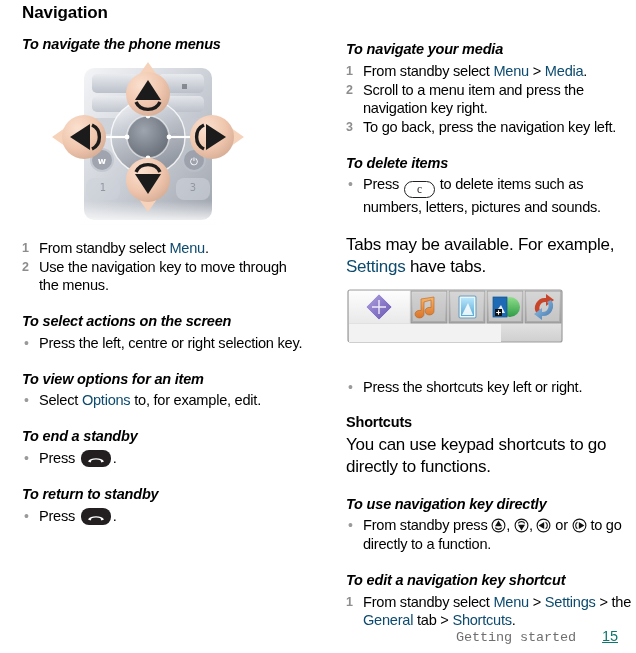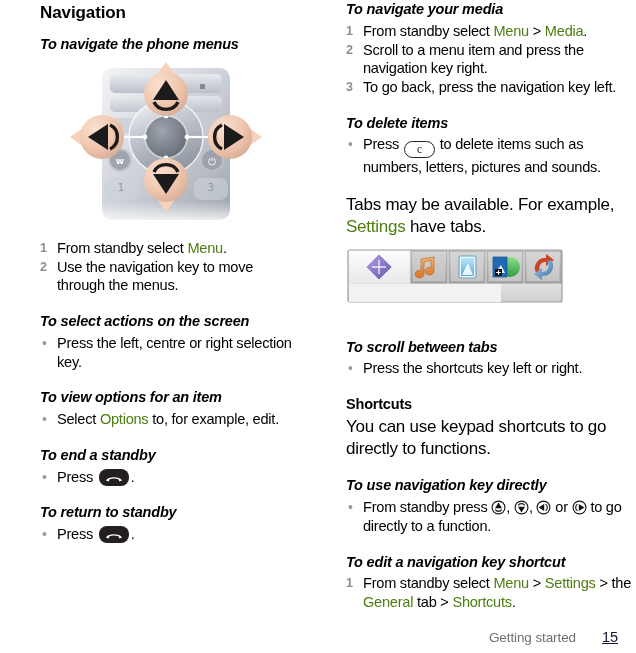--- a/index.html
+++ b/index.html
@@ -25,27 +25,28 @@
   }
 
   .columns {
     display: flex;
     gap: 0;
     padding-top: 0;
   }
 
   .col {
     width: 318px;
-    padding-left: 40px;
+    padding-left: 22px;
     padding-right: 14px;
   }
 
   .col-right {
     padding-left: 28px;
     padding-right: 4px;
+    margin-top: 40px;
   }
 
   h1.section-title {
     font-size: 17px;
     font-weight: bold;
     line-height: 1.25;
     margin-top: 2px;
     margin-bottom: 12px;
     letter-spacing: -0.1px;
   }
@@ -118,21 +119,21 @@
     content: "\2022";
     position: absolute;
     left: 2px;
     top: 0;
     color: #9a9a9a;
     font-size: 14px;
     line-height: 1.3;
   }
 
   .lnk {
-    color: #4d7c0f;
+    color: #0c4a6e;
   }
 
   .gt { color: #000; }
 
   
   .phone-figure {
     width: 100%;
     height: 175px;
     position: relative;
     margin-top: 6px;
@@ -199,28 +200,28 @@
     text-align: right;
     color: #6f6f6f;
     font-size: 13.5px;
     letter-spacing: -0.1px;
   }
 
   .footer .pageno {
     display: inline-block;
     min-width: 26px;
     text-align: right;
-    color: #0f172a;
+    color: #0f766e;
     font-weight: normal;
     margin-left: 16px;
     font-size: 14.5px;
     text-decoration: underline;
   }
 
-  .footer .crumb { color: #6f6f6f; }
+  .footer .crumb { color: #6f6f6f; font-family: Liberation Mono, monospace; }
 </style>
 </head>
 <body>
 
 <div class="page">
   <div class="columns">
 
     <div class="col col-left">
 
       <h1 class="section-title">Navigation</h1>
@@ -476,21 +477,20 @@
             <rect x="179" y="3" width="36" height="32" fill="url(#tabG)" stroke="#8f8f8f" stroke-width="0.8"></rect>
             <rect x="181" y="5" width="32" height="28" fill="#d6d6d6" opacity="0.6"></rect>
             <path d="M191 26 A10 10 0 0 1 200 10 L200 6 L208 12 L200 18 L200 14 A6 6 0 0 0 195 24 Z" fill="#c8452a"></path>
             <path d="M205 12 A10 10 0 0 1 196 28 L196 32 L188 26 L196 20 L196 24 A6 6 0 0 0 201 14 Z" fill="url(#conG)"></path>
           </g>
 
           <rect x="3" y="36" width="152" height="18" fill="#f2f2f2"></rect>
         </svg>
       </div>
 
-      <h2 class="proc-title">To scroll between tabs</h2>
       <ul class="bullets">
         <li>Press the shortcuts key left or right.</li>
       </ul>
 
       <div class="spacer-lg"></div>
 
       <h2 class="plain-title">Shortcuts</h2>
       <p class="body-text">You can use keypad shortcuts to go directly to functions.</p>
 
       <div class="spacer-lg"></div>

